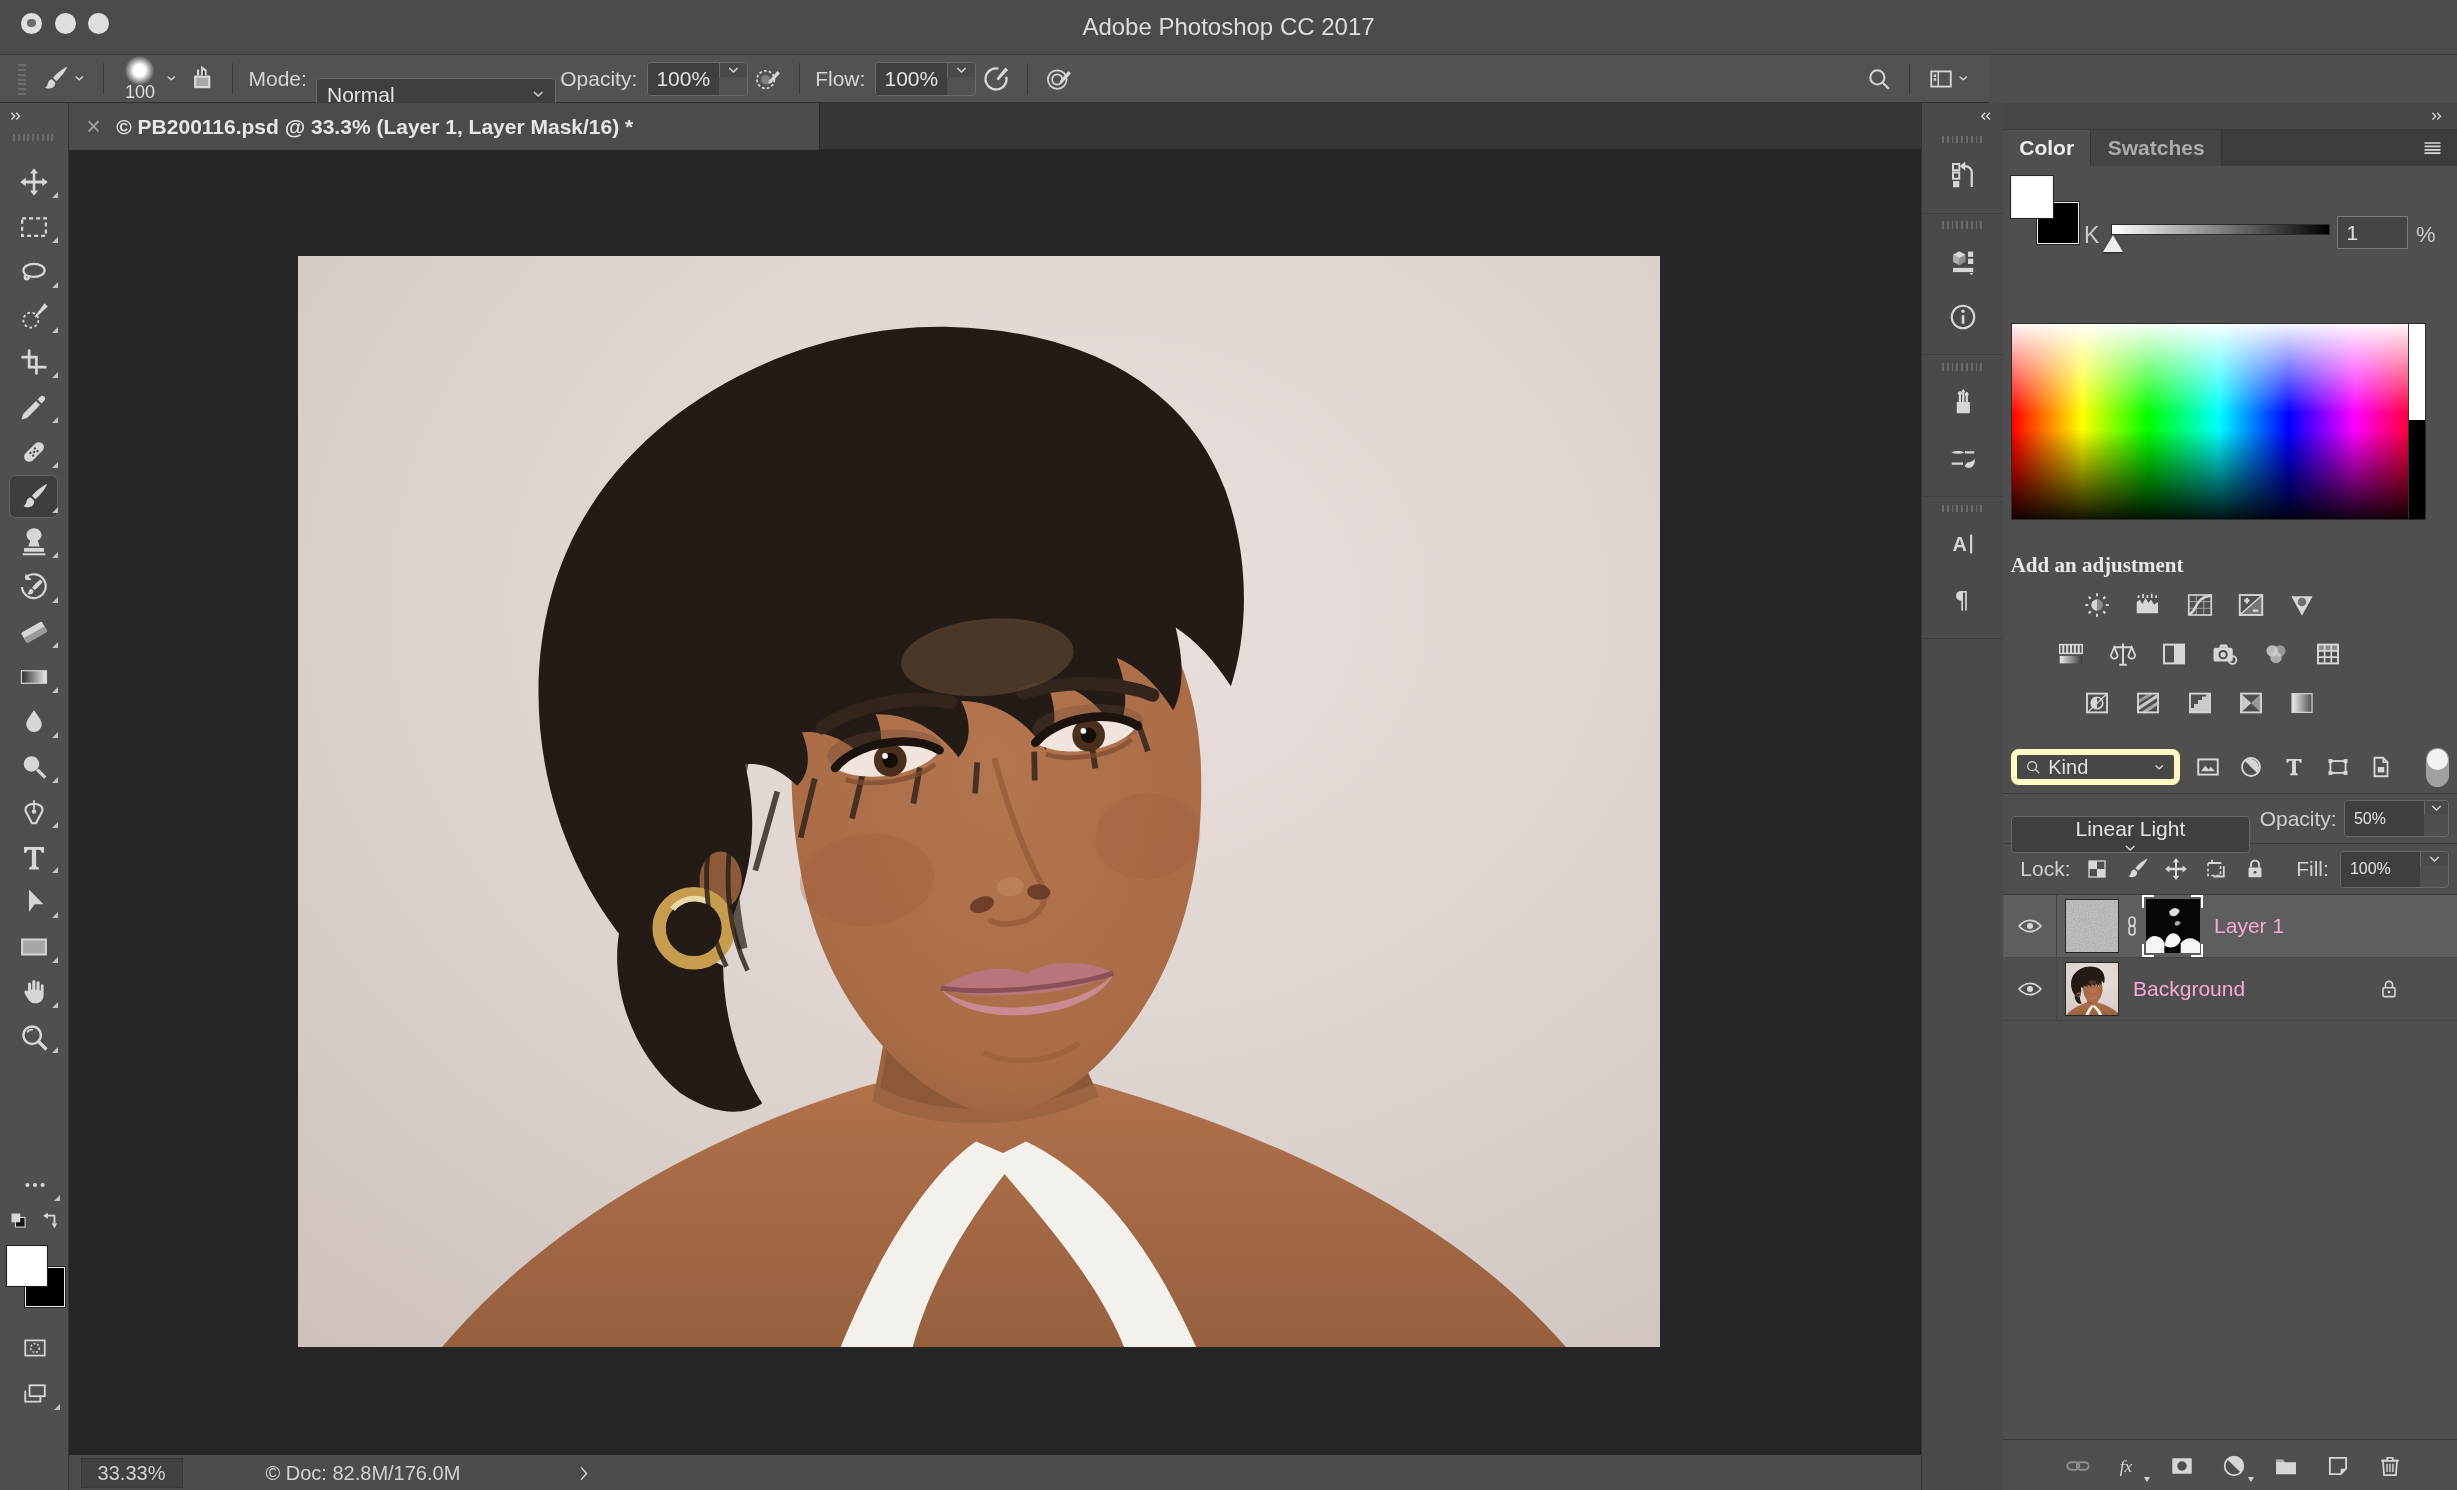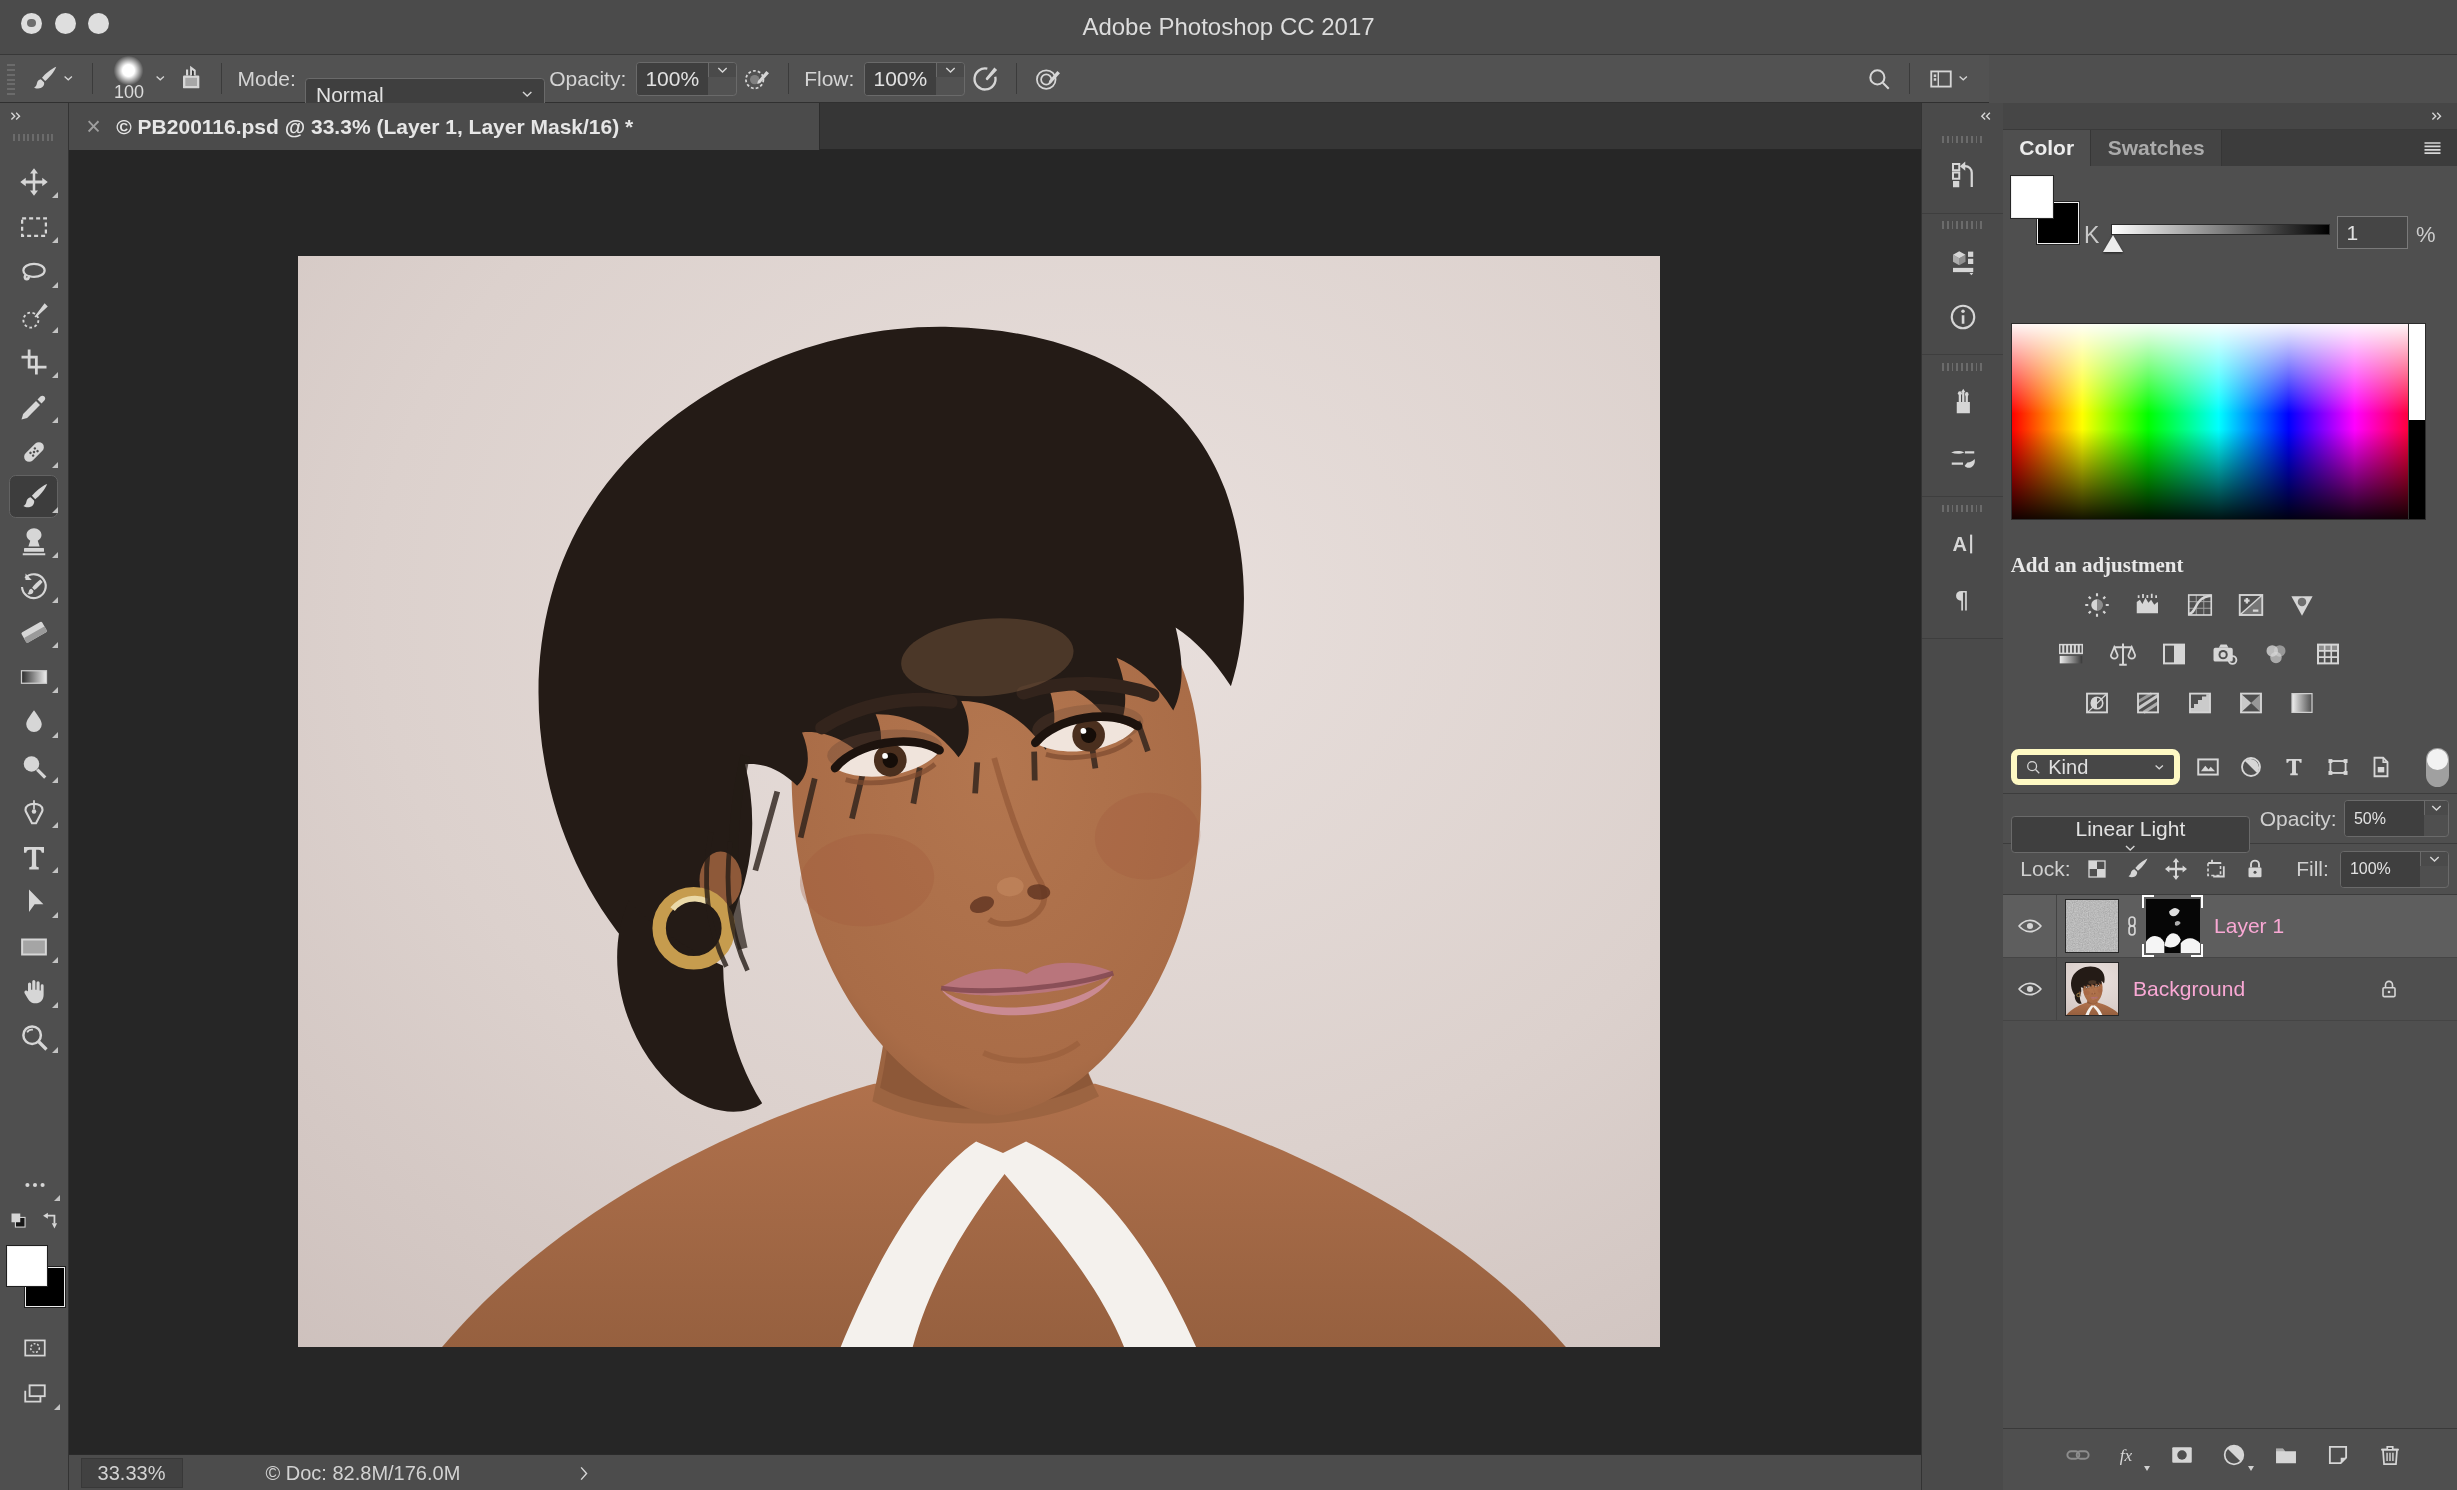--- a/index.html
+++ b/index.html
@@ -13,21 +13,21 @@
   .i26{width:26px;height:26px}.i28{width:28px;height:28px}.i30{width:30px;height:30px}
 
   
   #titlebar { position:absolute; left:0; top:0; width:2457px; height:55px; background:#4b4b4b; border-bottom:1px solid #383838; }
   .lights { position:absolute; left:21px; top:12.5px; display:flex; gap:12.5px; }
   .light { width:21px; height:21px; border-radius:50%; background:#dedede; display:flex; align-items:center; justify-content:center; }
   .light .dot { width:8.6px; height:8.6px; border-radius:50%; background:#6d6d6d; }
   #titlebar .title { text-align:center; line-height:54px; font-size:24px; color:#dcdcdc; }
 
   
-  #optionsbar { position:absolute; left:0; top:55px; width:1989px; height:48px; background:#525252; border-bottom:1px solid #303030; display:flex; align-items:center; padding-left:7px; font-size:21px; color:#dcdcdc; }
+  #optionsbar { position:absolute; left:0; top:55px; width:1989px; height:48px; background:#525252; border-bottom:1px solid #303030; display:flex; align-items:center; padding-left:18px; font-size:21px; color:#dcdcdc; }
   .grip.v { width:7.7px; height:33px; margin-right:9.6px; background:repeating-linear-gradient(0deg,#6b6b6b 0 1.9px,transparent 1.9px 4.8px); }
   .grip.h { width:42px; height:7.7px; margin:3.8px auto; background:repeating-linear-gradient(90deg,#6b6b6b 0 1.9px,transparent 1.9px 4.8px); }
   .vdiv { width:1px; height:31px; background:#3b3b3b; margin:0 11.5px; flex:none; }
   .obtn { display:flex; align-items:center; gap:3.8px; padding:0 5.8px; height:42px; }
   .brushpick { display:flex; align-items:center; gap:3.8px; height:48px; padding:0 3.8px; position:relative; }
   .bpcol { display:flex; flex-direction:column; align-items:center; width:42px; }
   .blob { width:31px; height:29px; border-radius:50%; background:radial-gradient(circle,#ffffff 0%,#ffffff 28%,rgba(255,255,255,0) 70%); }
   .bsize { font-size:18px; color:#dcdcdc; line-height:15.4px; }
   .olabel { margin:0 9.6px 0 3.8px; color:#d4d4d4; }
   .dropdown { background:#3f3f3f; border:1px solid #6a6a6a; border-radius:3.8px; height:34px; display:flex; align-items:center; justify-content:space-between; padding:0 9.6px; color:#e2e2e2;margin-top:32px; }
@@ -127,21 +127,21 @@
   .chaincell { width:27px; display:flex; justify-content:center; flex:none; }
   .maskwrap { position:relative; width:54px; height:54px; flex:none; }
   .maskwrap svg { width:100%; height:100%; }
   .cb { position:absolute; width:12.5px; height:12.5px; border:2.9px solid #fff; }
   .cb.tl { left:-3.8px; top:-3.8px; border-right:none; border-bottom:none; }
   .cb.tr { right:-3.8px; top:-3.8px; border-left:none; border-bottom:none; }
   .cb.bl { left:-3.8px; bottom:-3.8px; border-right:none; border-top:none; }
   .cb.br { right:-3.8px; bottom:-3.8px; border-left:none; border-top:none; }
   .lname { margin-left:14.4px; font-size:21px; color:#f9a8d4; white-space:nowrap; }
   .locksmall { margin-left:auto; margin-right:56px; }
-  .lpbottom { position:absolute; left:0; right:0; bottom:11px; height:52px; border-top:1px solid #3a3a3a; background:#4f4f4f; display:flex; align-items:center; justify-content:space-between; padding:0 50px 0 58px; }
+  .lpbottom { position:absolute; left:0; right:0; bottom:0; height:52px; border-top:1px solid #3a3a3a; background:#4f4f4f; display:flex; align-items:center; justify-content:space-between; padding:0 50px 0 58px; }
   .bbtn { position:relative; width:33px; height:33px; display:flex; align-items:center; justify-content:center; color:#cfcfcf; }
   .bbtn.dim .icon { color:#8d8d8d; }
   .caret { position:absolute; right:-3.8px; bottom:0; width:0; height:0; border-left:3.8px solid transparent; border-right:3.8px solid transparent; border-top:5.8px solid #d0d0d0; }
 </style>
 </head>
 <body>
 
 <svg width="0" height="0" style="position:absolute">
   <defs>
     <filter id="noisef" x="0" y="0" width="100%" height="100%">

